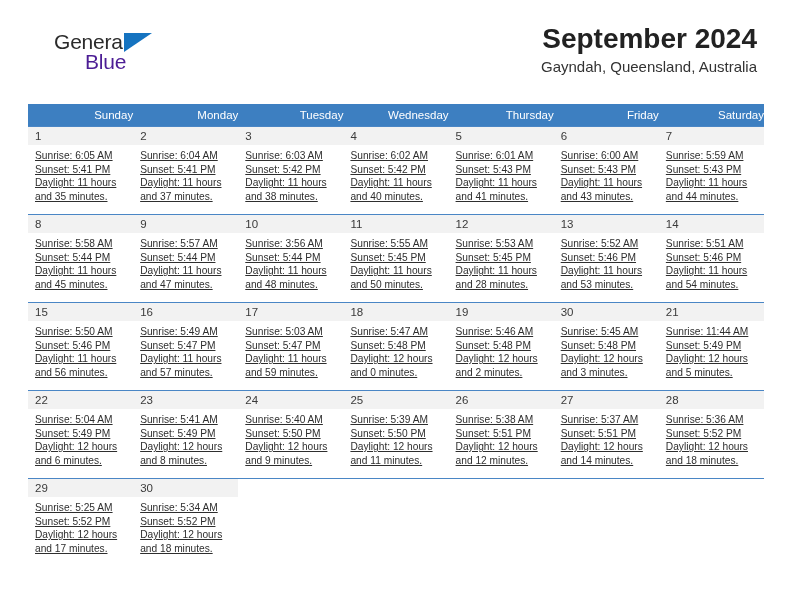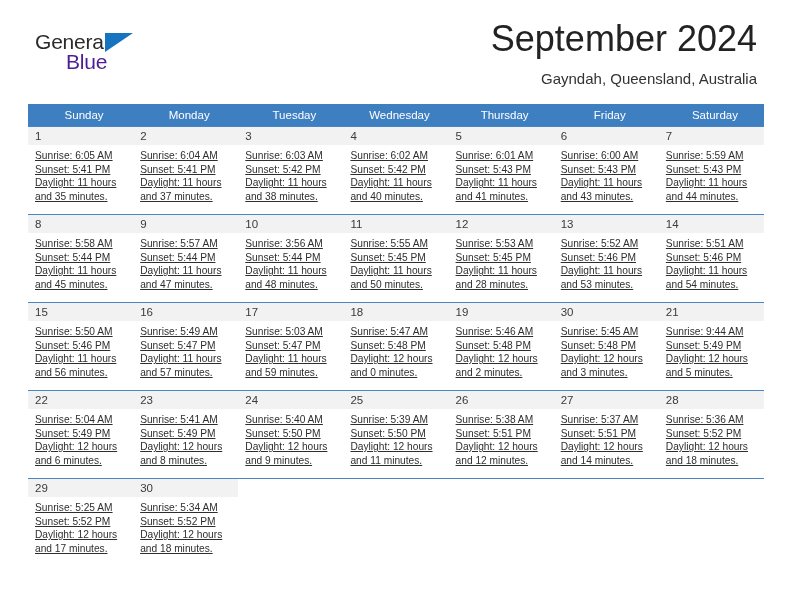--- a/index.html
+++ b/index.html
@@ -13,20 +13,21 @@
     background: #ffffff;
     font-family: "Liberation Sans", sans-serif;
     color: #222222;
     overflow: hidden;
   }
   .page {
     position: relative;
     width: 792px;
     height: 538px;
     box-sizing: border-box;
+    padding-left: 19px;
   }
 
   
   .header {
     position: relative;
     height: 76px;
     padding: 22px 35px 0 33px;
     box-sizing: border-box;
   }
   .logo {
@@ -61,49 +62,49 @@
     top: 20px;
     font-size: 21px;
     letter-spacing: -0.2px;
     color: #4c1d95;
     font-family: "Liberation Sans", sans-serif;
   }
   .title-block {
     text-align: right;
   }
   .cal-title {
-    font-size: 36px;
-    font-weight: normal;
+    font-size: 28px;
+    font-weight: bold;
     color: #222222;
     line-height: 34px;
     margin: 0;
   }
   .cal-subtitle {
     font-size: 15px;
     font-weight: normal;
     color: #333333;
     line-height: 22px;
-    margin: 12px 0 0 0;
+    margin: 0 0 0 0;
   }
 
   
   .calendar {
     position: absolute;
     left: 28px;
     top: 104px;
     width: 736px;
     border-collapse: collapse;
     table-layout: fixed;
   }
   .calendar th {
     background: #3d7fc1;
     color: #ffffff;
     font-size: 11.5px;
     font-weight: normal;
-    text-align: center;
+    text-align: right;
     padding: 5px 0 5px 7px;
     height: 20px;
     box-sizing: border-box;
   }
   .calendar td {
     vertical-align: top;
     padding: 0;
     width: 105.14px;
     height: 88px;
     box-sizing: border-box;
@@ -402,21 +403,21 @@
                 <div>Sunset: 5:48 PM</div>
                 <div>Daylight: 12 hours</div>
                 <div>and 3 minutes.</div>
               </div>
             </div>
           </td>
         <td>
             <div class="cell-inner">
               <span class="daynum">21</span>
               <div class="info">
-                <div>Sunrise: 9:44 AM</div>
+                <div>Sunrise: 11:44 AM</div>
                 <div>Sunset: 5:49 PM</div>
                 <div>Daylight: 12 hours</div>
                 <div>and 5 minutes.</div>
               </div>
             </div>
           </td>
       </tr>
 
       <tr class="week">
         <td>

